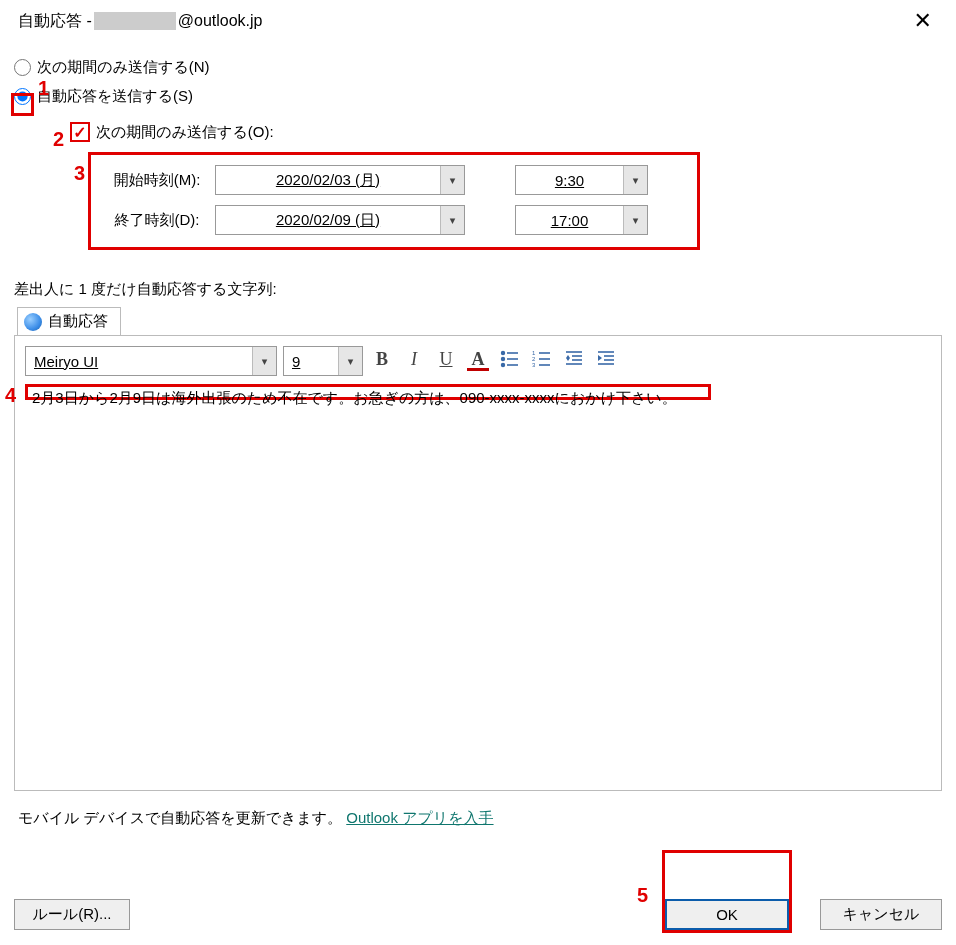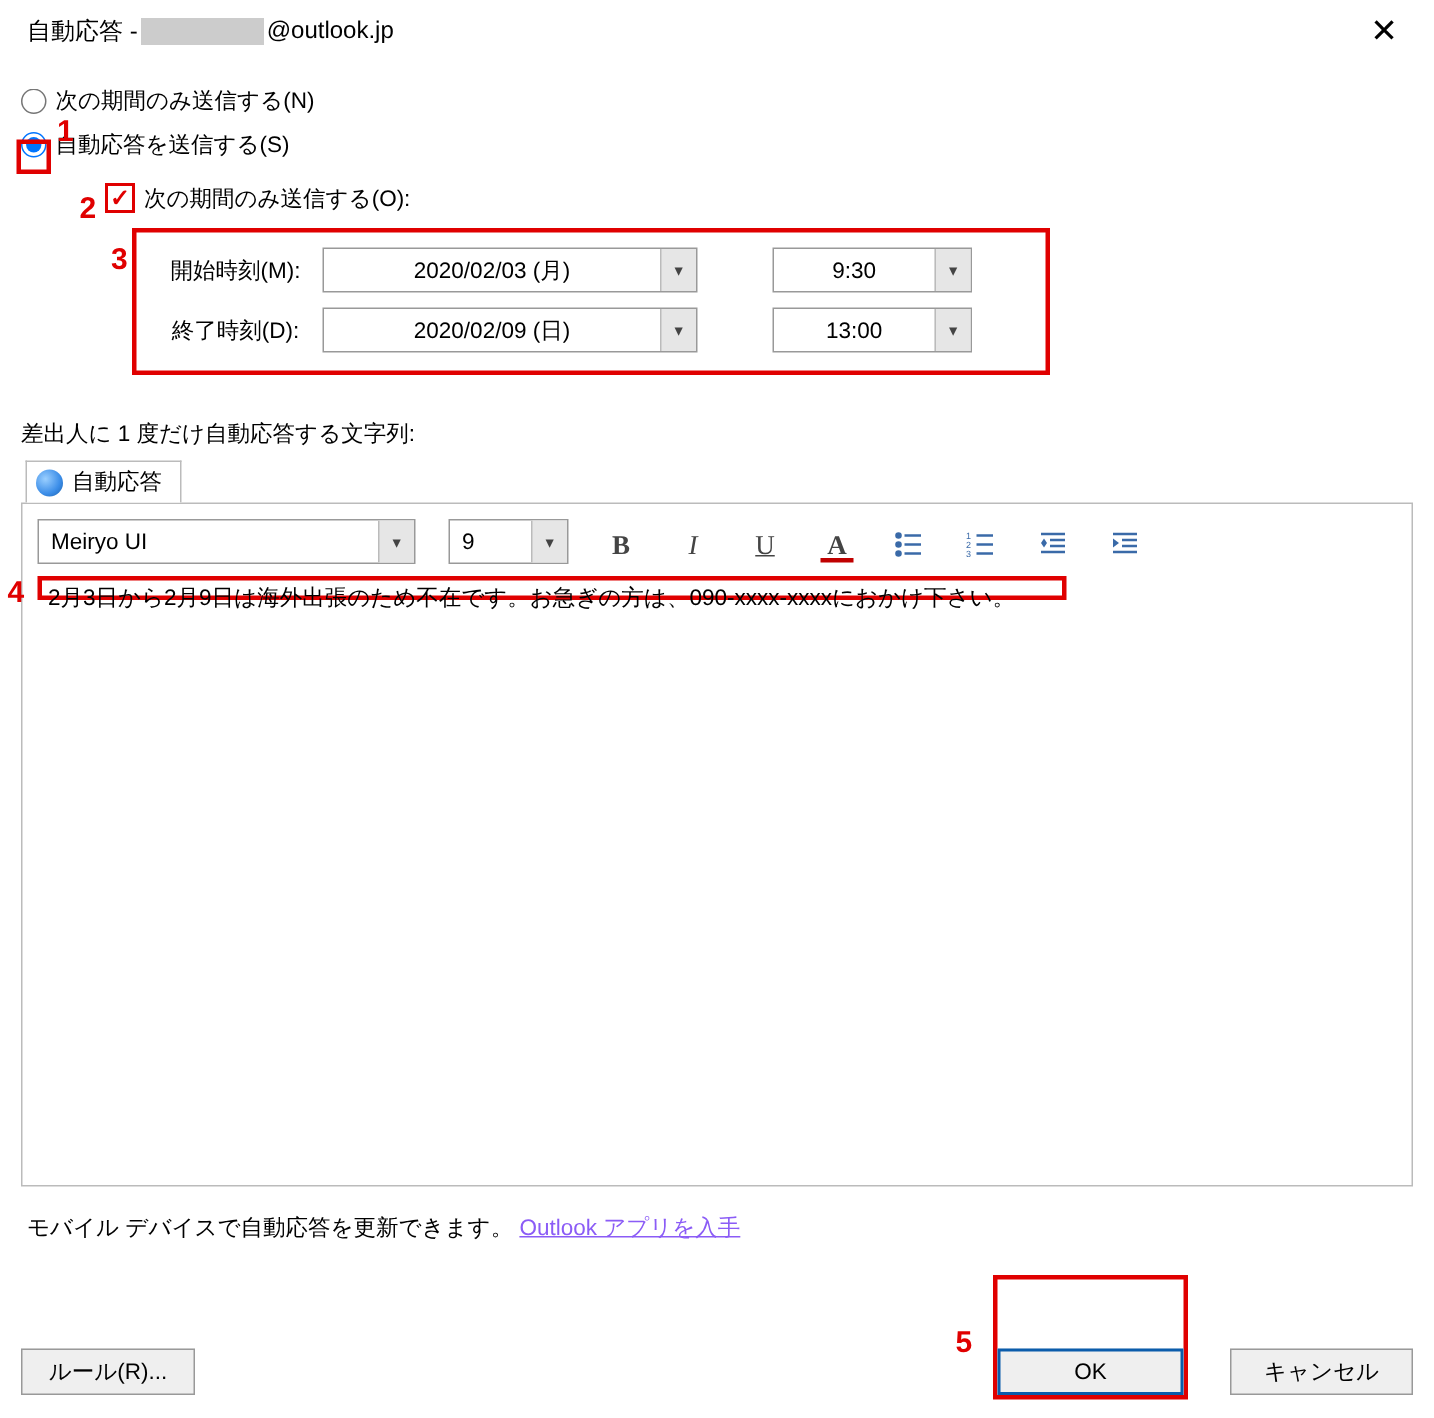--- a/index.html
+++ b/index.html
@@ -63,21 +63,21 @@
       text-align: center;
     }
     .time-row { display: flex; align-items: center; margin: 4px 0; }
     .time-row .lbl { width: 116px; }
     .select-box {
       border: 1px solid #999;
       height: 30px;
       display: flex; align-items: center;
       background: #fff;
     }
-    .select-box .val { padding: 0 8px; flex: 1; font-size: 15px; }
+    .select-box .val { padding: 0 8px; flex: 1; font-size: 15px; text-decoration: underline; }
     .select-box .caret {
       width: 24px; height: 100%;
       background: #e6e6e6;
       border-left: 1px solid #bbb;
       display: flex; align-items: center; justify-content: center;
       font-size: 11px; color: #444;
     }
     .date-sel { width: 250px; }
     .time-sel { width: 133px; margin-left: 50px; }
     .msg-label { margin: 30px 0 8px 0; }
@@ -88,41 +88,41 @@
       padding: 4px 12px 4px 6px;
       background: #fff;
       font-size: 15px;
     }
     .tab .globe {
       width: 18px; height: 18px; margin-right: 6px;
       background: radial-gradient(circle at 35% 35%, #9acfff 0%, #3b8de8 60%, #1b5fa8 100%);
       border-radius: 50%;
     }
     .editor-wrap { border: 1px solid #bbb; padding: 10px 10px 8px 10px; }
-    .toolbar { display: flex; align-items: flex-end; gap: 22px; margin-bottom: 8px; flex-wrap: nowrap; }
+    .toolbar { display: flex; align-items: flex-start; gap: 6px; margin-bottom: 8px; flex-wrap: nowrap; }
     .font-sel { width: 252px; }
     .size-sel { width: 80px; }
     .tb-btn { width: 26px; height: 26px; display: inline-flex; align-items: center; justify-content: center; color: #444; cursor: pointer; font-family: Georgia, serif;}
     .tb-bold { font-weight: bold; font-size: 18px; }
     .tb-italic { font-style: italic; font-size: 18px; font-family: Georgia, serif; }
     .tb-under { text-decoration: underline; font-size: 18px; }
     .tb-Acolor { font-size: 18px; font-weight: bold; font-family: serif; position: relative; }
     .tb-Acolor::after { content:""; position:absolute; left:2px; right:2px; bottom:1px; height:3px; background:#c00000; }
     .tb-list svg { width: 20px; height: 20px; }
     .textarea {
       border: 3px solid #e00000;
       width: 686px;
       height: 16px;
       padding: 2px 4px;
       font-size: 15px;
       margin-bottom: 4px;
     }
     .editor-body { height: 378px; }
     .mobile-line { margin: 18px 0 0 4px; font-size: 15px; }
-    .mobile-line a { color: #8b5cf6; text-decoration: underline; }
+    .mobile-line a { color: #0f766e; text-decoration: underline; }
     .btn-row {
       position: absolute;
       left: 14px; right: 14px; bottom: 12px;
       display: flex; align-items: center;
     }
     .btn {
       border: 1px solid #999;
       background: #efefef;
       padding: 5px 0;
       font-size: 15px;
@@ -176,21 +176,21 @@
           <span class="caret">▾</span>
         </div>
       </div>
       <div class="time-row" style="margin-top:10px;">
         <span class="lbl">終了時刻(D):</span>
         <div class="select-box date-sel">
           <span class="val">2020/02/09 (日)</span>
           <span class="caret">▾</span>
         </div>
         <div class="select-box time-sel">
-          <span class="val">13:00</span>
+          <span class="val">17:00</span>
           <span class="caret">▾</span>
         </div>
       </div>
     </div>
   </div>
 
   <div class="msg-label">差出人に 1 度だけ自動応答する文字列:</div>
 
   <div class="tab-strip">
     <div class="tab">

